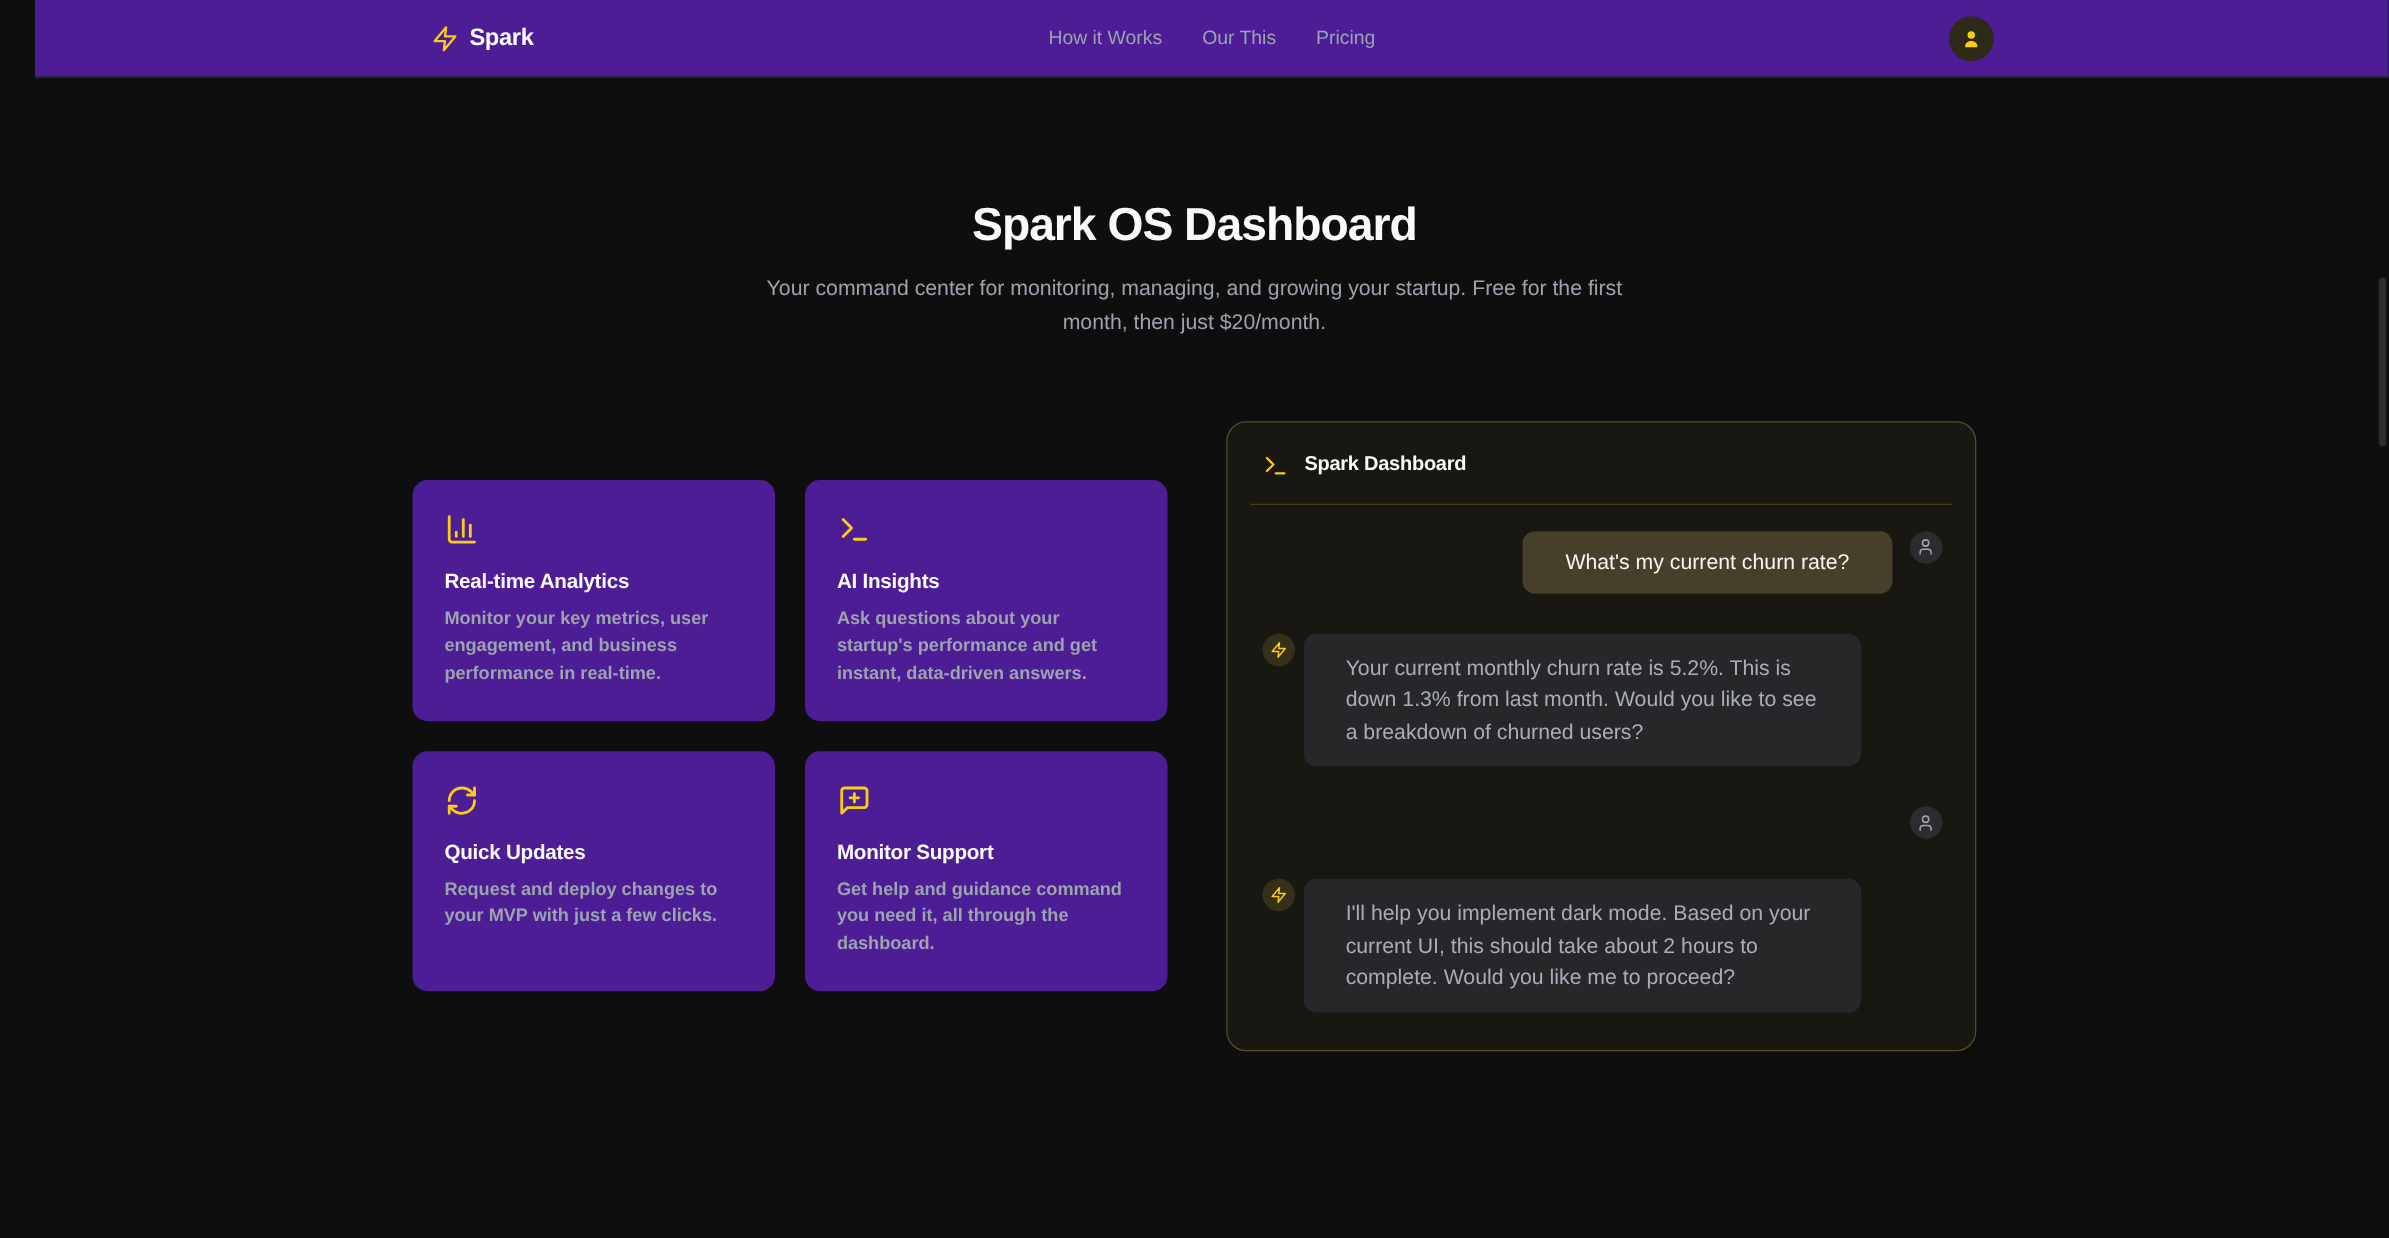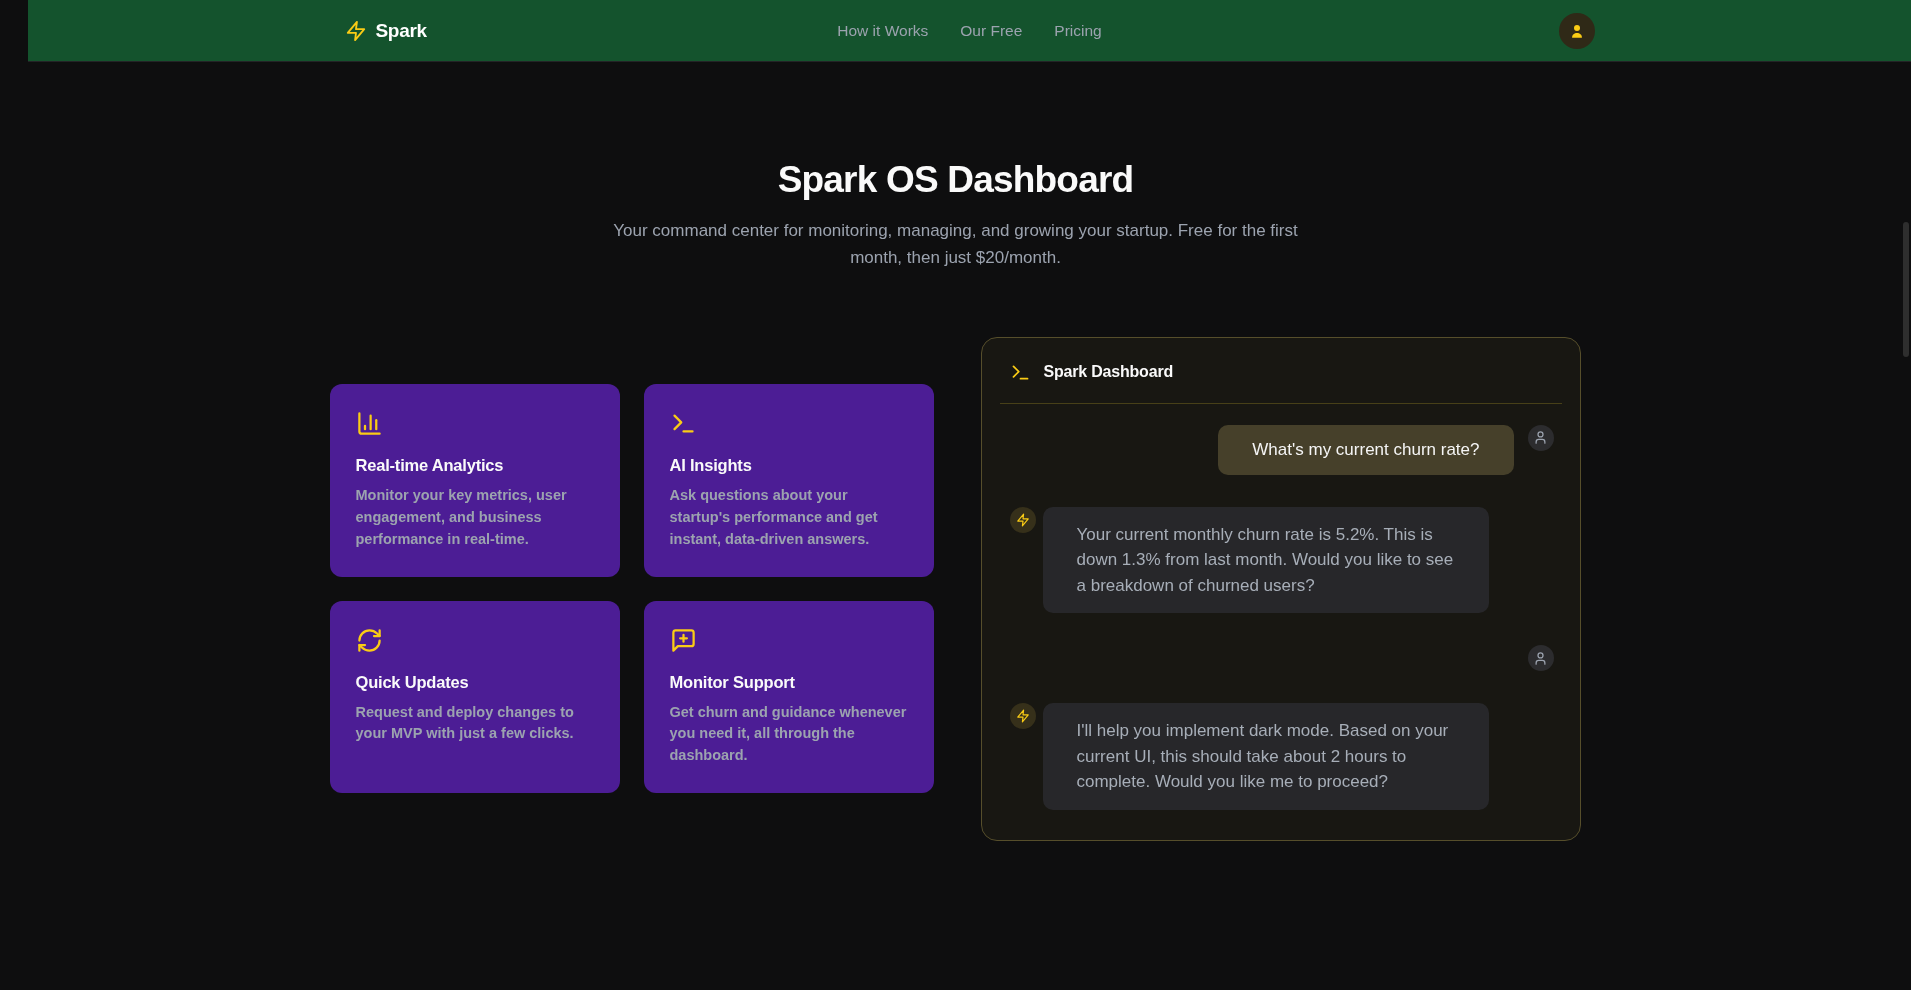--- a/index.html
+++ b/index.html
@@ -7,21 +7,21 @@
   body {
     background: #0e0e0f;
     font-family: "Liberation Sans", "DejaVu Sans", sans-serif;
     color: #fafafa;
     position: relative;
   }
 
   
   .navbar {
     height: 62px;
-    background: #14532d;
+    background: #4c1d95;
     border-bottom: 1px solid #232326;
     margin-left: 28px;
   }
   .nav-inner {
     width: 1250px; height: 100%;
     margin: 0 auto;
     display: flex; align-items: center;
   }
   .brand {
     display: flex; align-items: center; gap: 9px;
@@ -143,21 +143,21 @@
     <div class="brand">
       <span>
         <svg width="22" height="22" viewBox="0 0 24 24" fill="none" stroke="#facc15" stroke-width="2" stroke-linecap="round" stroke-linejoin="round">
             <polygon points="13 2 3 14 12 14 11 22 21 10 12 10 13 2"></polygon>
           </svg>
       </span>
       <span class="brand-name">Spark</span>
     </div>
     <div class="nav-links">
       <a>How it Works</a>
-      <a>Our Free</a>
+      <a>Our This</a>
       <a>Pricing</a>
     </div>
     <div class="nav-right">
       <button class="avatar-btn">
         <span>
           <svg width="18" height="18" viewBox="0 0 24 24" fill="#facc15">
               <circle cx="12" cy="8" r="4"></circle>
               <path d="M5.5 20c0-3.1 2.9-5.5 6.5-5.5s6.5 2.4 6.5 5.5v1h-13z"></path>
             </svg>
         </span>
@@ -215,21 +215,21 @@
 
       <div class="feature-card">
         <span class="f-icon">
           <svg width="27" height="27" viewBox="0 0 24 24" fill="none" stroke="currentColor" stroke-width="2" stroke-linecap="round" stroke-linejoin="round">
               <path d="M21 15a2 2 0 0 1-2 2H7l-4 4V5a2 2 0 0 1 2-2h14a2 2 0 0 1 2 2z"></path>
               <line x1="9" y1="10" x2="15" y2="10"></line>
               <line x1="12" y1="7" x2="12" y2="13"></line>
             </svg>
         </span>
         <h3>Monitor Support</h3>
-        <p>Get churn and guidance whenever you need it, all through the dashboard.</p>
+        <p>Get help and guidance command you need it, all through the dashboard.</p>
       </div>
 
     </div>
 
     <section class="assistant-panel">
       <header class="ap-header">
         <span>
           <svg width="21" height="21" viewBox="0 0 24 24" fill="none" stroke="#facc15" stroke-width="2" stroke-linecap="round" stroke-linejoin="round">
               <polyline points="4 17 10 11 4 5"></polyline>
               <line x1="12" y1="19" x2="20" y2="19"></line>

